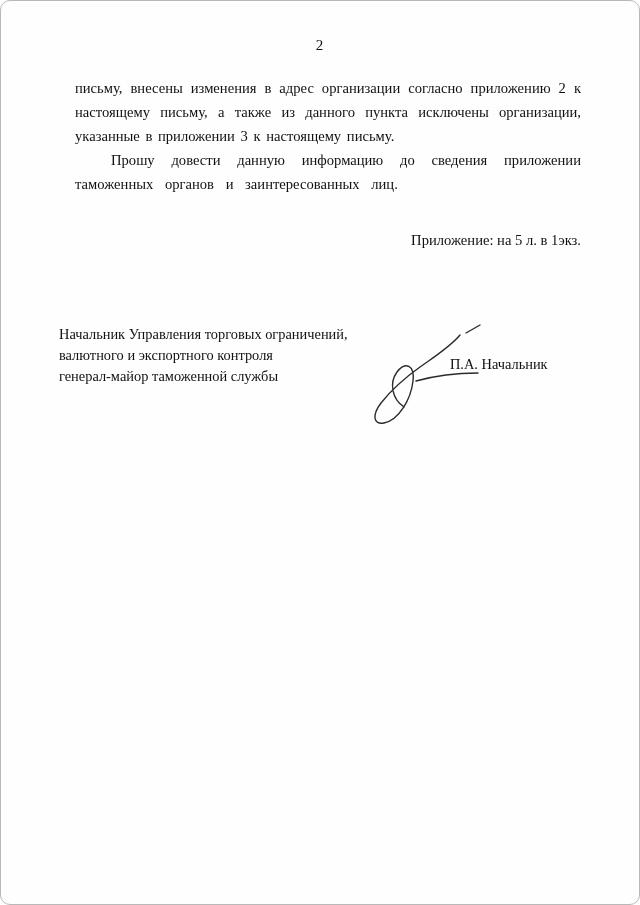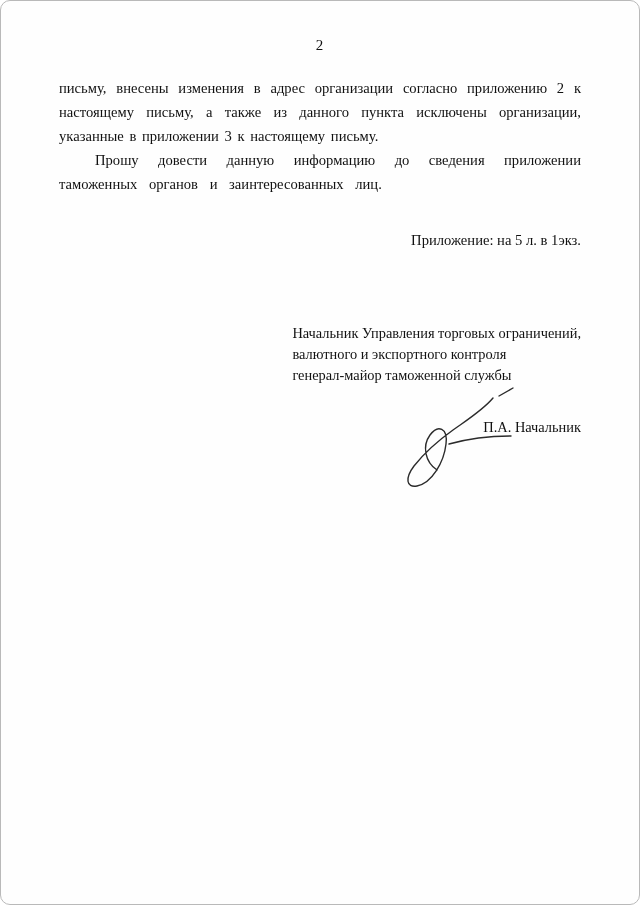--- a/index.html
+++ b/index.html
@@ -18,21 +18,21 @@
     overflow: hidden;
     color: #111111;
   }
   .page-number {
     text-align: center;
     font-size: 15px;
     margin-top: 36px;
     letter-spacing: 1px;
   }
   .content {
-    margin: 22px 58px 0 58px;
+    margin: 22px 58px 0 74px;
     font-size: 14.6px;
     line-height: 24px;
   }
   .para {
     text-align: justify;
   }
   .para.p1 {
     word-spacing: 2px;
   }
   .para.p2 {
@@ -44,23 +44,22 @@
     font-size: 14.6px;
     line-height: 24px;
     text-align: right;
   }
   .sig-block {
     position: absolute;
     left: 58px;
     right: 58px;
     top: 322px;
     display: flex;
-    justify-content: center;
+    justify-content: flex-start;
     align-items: flex-end;
-    flex-direction: column;
   }
   .sig-title {
     font-size: 14.4px;
     line-height: 21px;
   }
   .sig-right {
     position: relative;
     width: 200px;
     height: 64px;
   }

